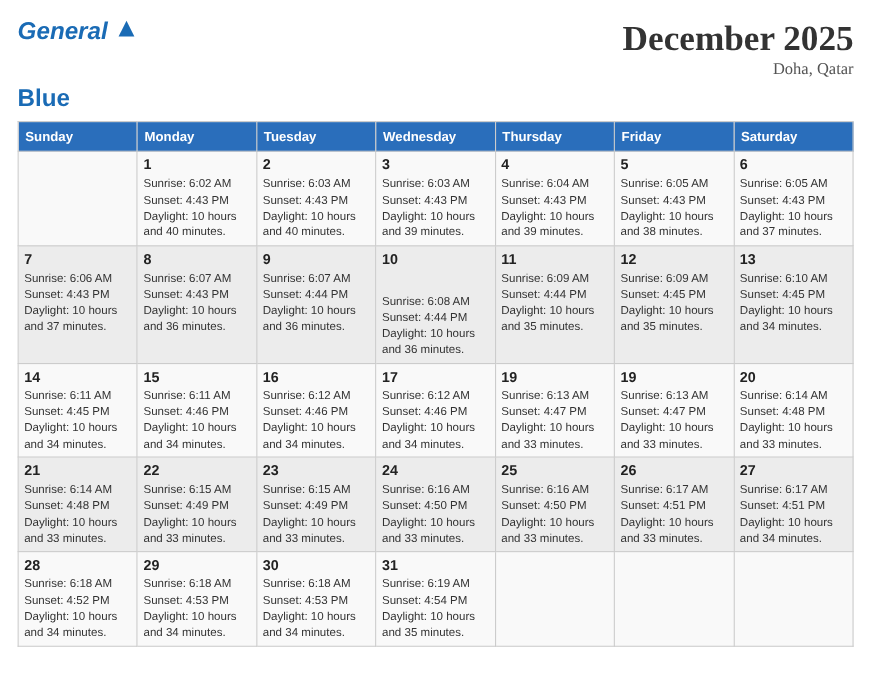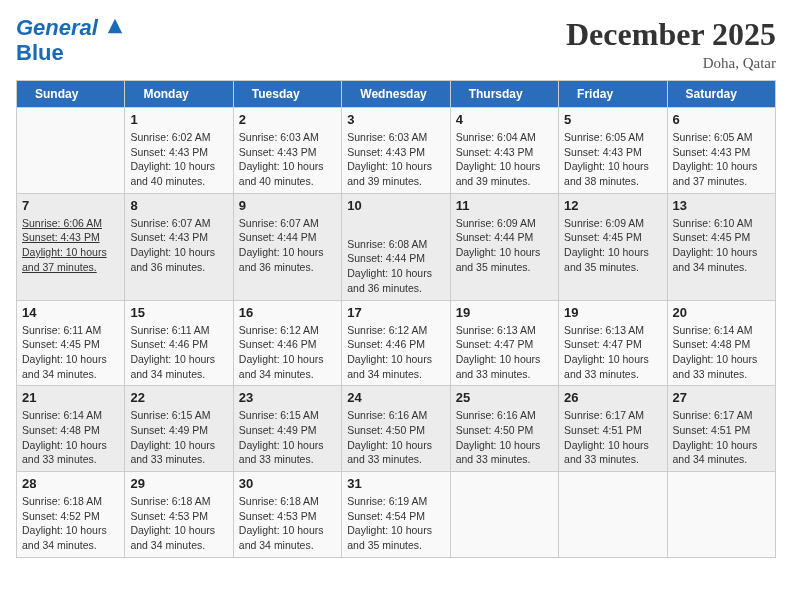--- a/index.html
+++ b/index.html
@@ -51,21 +51,21 @@
     }
     table {
       width: 100%;
       border-collapse: collapse;
       font-size: 11px;
     }
     thead tr th {
       background-color: #2a6ebb;
       color: #fff;
       text-align: left;
-      padding: 6px 18px;
+      padding: 6px 6px;
       font-size: 12px;
       font-weight: bold;
       border: 1px solid #ccc;
     }
     tbody tr td {
       border: 1px solid #ccc;
       vertical-align: top;
       padding: 4px 5px;
       height: 80px;
       width: 108px;
@@ -95,21 +95,21 @@
   <div class="logo">
     <div>
       <div style="display:flex;align-items:center;">
         <span class="logo-text">
           <span>General</span>
           <svg class="logo-icon" viewBox="0 0 20 20" xmlns="http://www.w3.org/2000/svg">
             <polygon points="2,18 10,2 18,18" fill="#1a6bb5"></polygon>
           </svg>
         </span>
       </div>
-      <div style="display:flex;align-items:center;">
+      <div style="display:flex;align-items:center;margin-top:36px;">
         <span style="font-size:22px;font-weight:bold;color:#1a6bb5;">Blue</span>
       </div>
     </div>
   </div>
   <div class="title-block">
     <div class="month-title">December 2025</div>
     <div class="location">Doha, Qatar</div>
   </div>
 </div>
 
@@ -167,21 +167,21 @@
           <div class="day-number">6</div>
           <div class="day-info" style="white-space: pre-line;">Sunrise: 6:05 AM
 Sunset: 4:43 PM
 Daylight: 10 hours
 and 37 minutes.</div>
         </td>
       </tr>
       <tr>
         <td>
           <div class="day-number">7</div>
-          <div class="day-info" style="white-space: pre-line; text-decoration: underline;">Sunrise: 6:06 AM
+          <div class="day-info" style="white-space: pre-line;">Sunrise: 6:06 AM
 Sunset: 4:43 PM
 Daylight: 10 hours
 and 37 minutes.</div>
         </td>
         <td>
           <div class="day-number">8</div>
           <div class="day-info" style="white-space: pre-line;">Sunrise: 6:07 AM
 Sunset: 4:43 PM
 Daylight: 10 hours
 and 36 minutes.</div>

